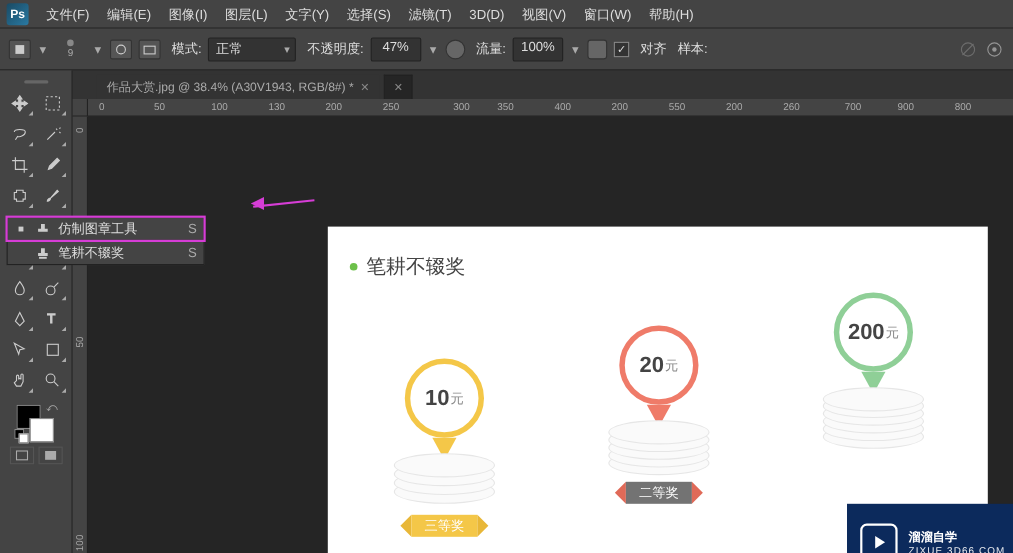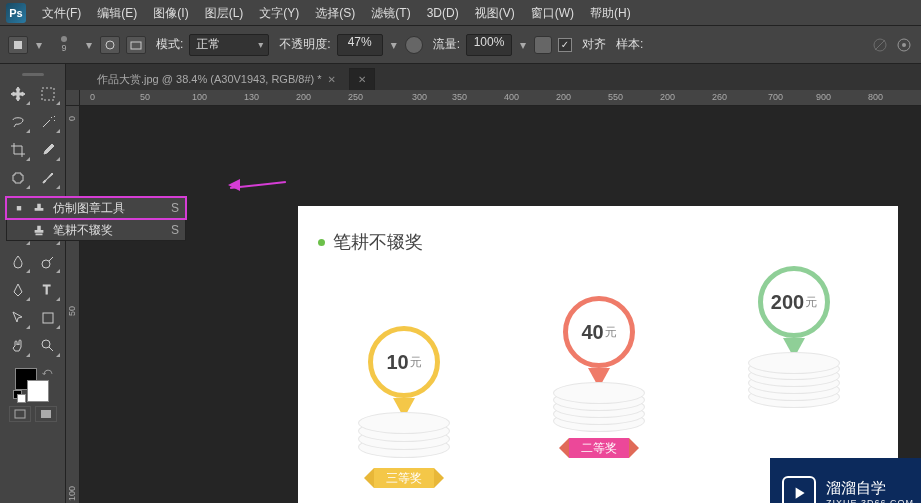--- a/index.html
+++ b/index.html
@@ -79,26 +79,26 @@
 .stack{position:relative;width:92px;height:46px;margin-top:-6px}
 .disc{position:absolute;left:0;width:92px;height:22px;background:#fafafa;border:1px solid #e6e6e6;border-radius:50%}
 .ribbon{margin-top:10px;display:flex;align-items:center}
 .rb-side{width:0;height:0;border-top:10px solid transparent;border-bottom:10px solid transparent}
 .rb-l.y{border-right:10px solid #e8b738}
 .rb-r.y{border-left:10px solid #e8b738}
 .rb-l.r{border-right:10px solid #e06a58}
 .rb-r.r{border-left:10px solid #e06a58}
 .rb-mid{height:20px;padding:0 12px;display:flex;align-items:center;color:#fff;font-size:12px}
 .rb-mid.y{background:#f4c748}
-.rb-mid.r{background:#ec4899}
+.rb-mid.r{background:#737373}
 .wm{position:absolute;right:-52px;bottom:-22px;width:180px;height:70px;background:#0c2a5c;display:flex;align-items:center;padding:0 12px;gap:10px}
 .wm-logo{width:34px;height:34px;border:2px solid #fff;border-radius:6px;display:flex;align-items:center;justify-content:center}
 .wm-logo svg{fill:#fff}
 .wm-txt{display:flex;flex-direction:column;color:#fff}
-.wm-top{font-size:15px;font-weight:400}
+.wm-top{font-size:11px;font-weight:700}
 .wm-url{font-size:9px;letter-spacing:1px;opacity:.9}
 </style>
 </head>
 <body>
 
 <div class="menubar">
  <div class="logo">Ps</div>
  <div class="menuitem">文件(F)</div>
  <div class="menuitem">编辑(E)</div>
  <div class="menuitem">图像(I)</div>
@@ -381,21 +381,21 @@
       <div class="ribbon">
        <div class="rb-side rb-l y"></div>
                 <div class="rb-mid y">三等奖</div>
                 <div class="rb-side rb-r y"></div>
       </div>
      </div>
 
      <div class="award" style="left:255px;top:90px">
       <div class="pin">
        <div class="ring r">
-                  <span class="num">40</span>
+                  <span class="num">20</span>
                   <span class="unit">元</span>
                 </div>
        <div class="pin-tip r"></div>
       </div>
       <div class="stack">
        <div class="disc" style="top:28px"></div>
                 <div class="disc" style="top:21px"></div>
                 <div class="disc" style="top:14px"></div>
                 <div class="disc" style="top:7px"></div>
                 <div class="disc" style="top:0"></div>

